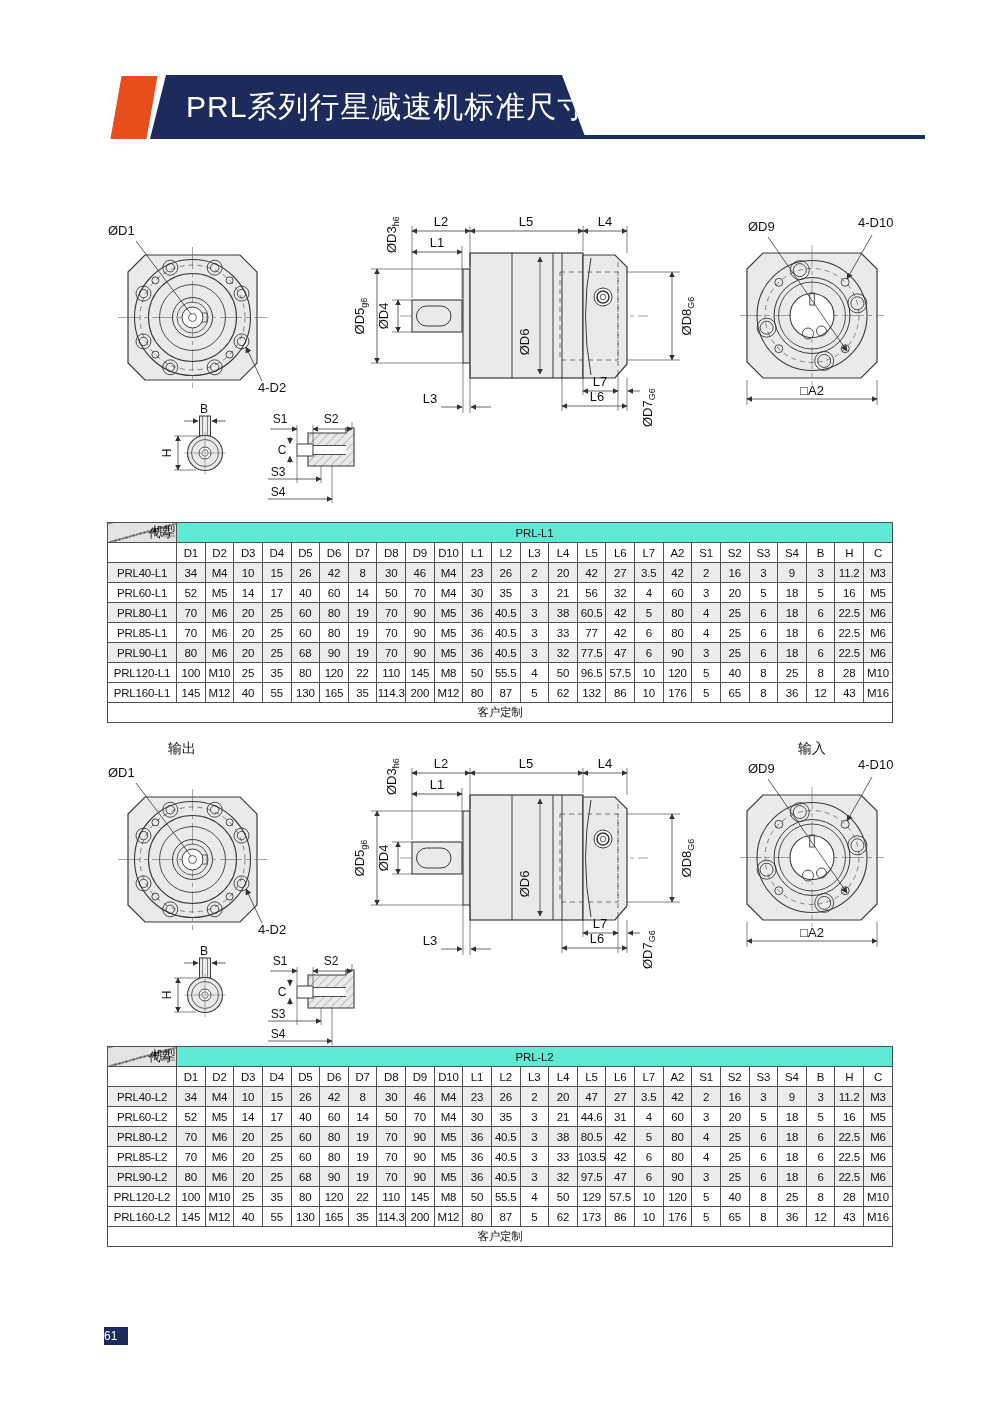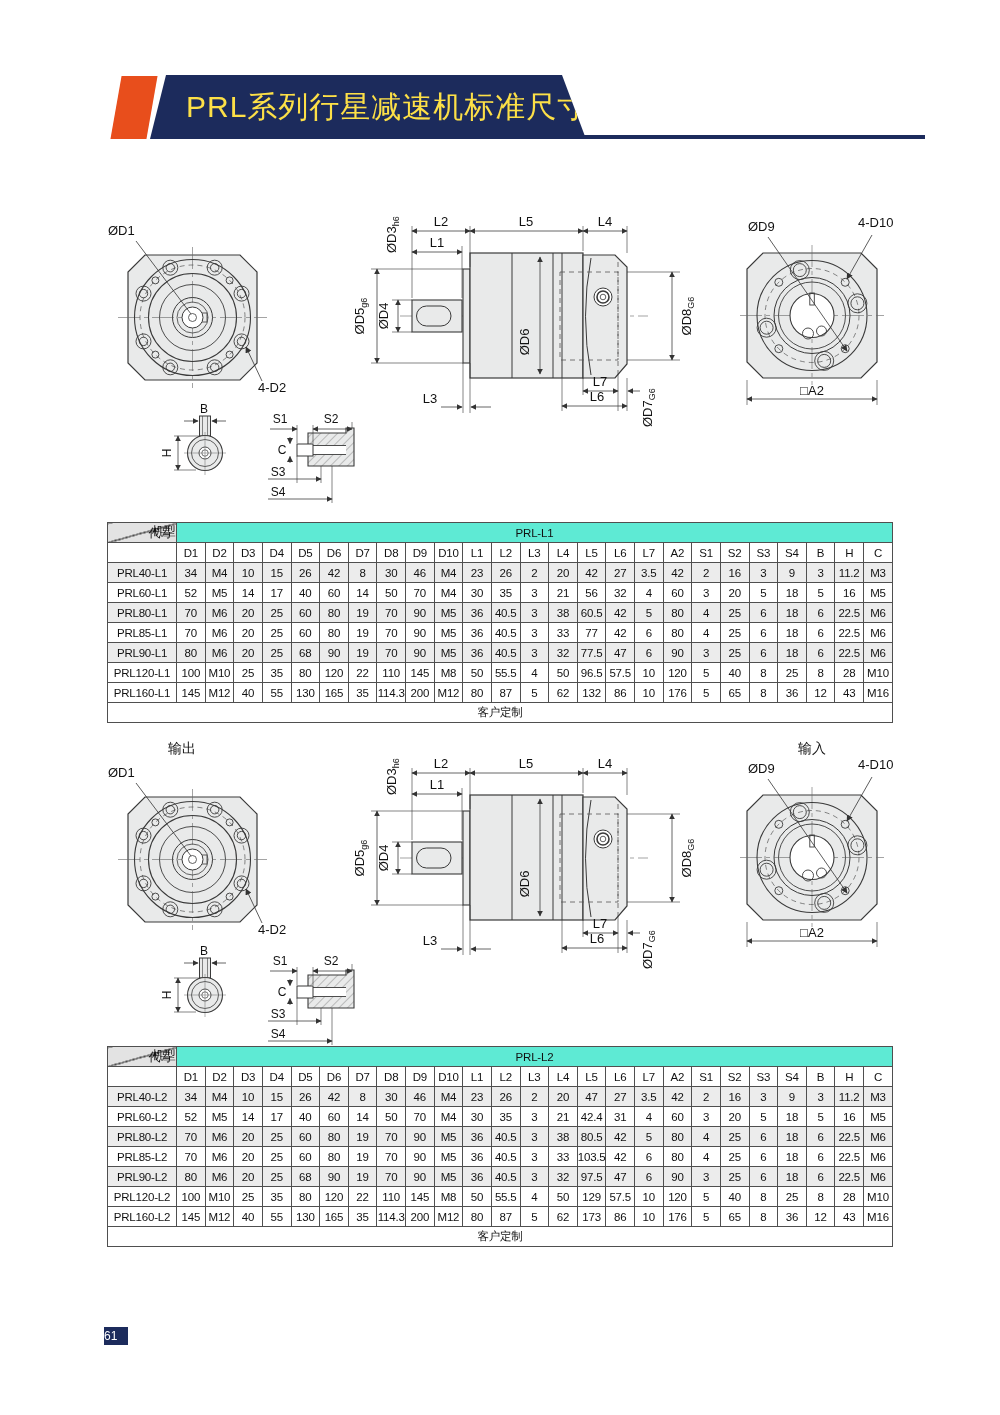--- a/index.html
+++ b/index.html
@@ -4,21 +4,21 @@
 <style>
   html,body{margin:0;padding:0;background:#fff;}
   .page{position:relative;width:1000px;height:1415px;background:#ffffff;overflow:hidden;
         font-family:"Liberation Sans",sans-serif;}
   
   .banner-orange{position:absolute;left:116px;top:76px;width:36px;height:63px;
         background:#e84e1c;transform:skewX(-10deg);}
   .banner-navy{position:absolute;left:150px;top:75px;width:436px;height:64px;
         background:#1c2b5c;clip-path:polygon(16px 0,412px 0,436px 100%,0 100%);}
   .banner-title{position:absolute;left:36px;top:0;height:64px;line-height:64px;
-        color:#fde047;font-size:30px;letter-spacing:1px;white-space:nowrap;}
+        color:#ffffff;font-size:30px;letter-spacing:1px;white-space:nowrap;}
   .banner-line{position:absolute;left:560px;top:135px;width:365px;height:4px;background:#1c2b5c;}
   
   .page-num{position:absolute;left:104px;top:1327px;width:24px;height:18px;background:#1c2b5c;
         color:#fff;font-size:12px;line-height:18px;}
   
   .draw1{position:absolute;left:100px;top:195px;}
   .draw2{position:absolute;left:100px;top:737px;}
   svg text{font-family:"Liberation Sans",sans-serif;fill:#111;}
   
   .tblwrap{position:absolute;left:107px;width:786px;}
@@ -638,21 +638,21 @@
             <td>40</td>
             <td>60</td>
             <td>14</td>
             <td>50</td>
             <td>70</td>
             <td>M4</td>
             <td>30</td>
             <td>35</td>
             <td>3</td>
             <td>21</td>
-            <td>42.4</td>
+            <td>44.6</td>
             <td>31</td>
             <td>4</td>
             <td>60</td>
             <td>3</td>
             <td>20</td>
             <td>5</td>
             <td>18</td>
             <td>5</td>
             <td>16</td>
             <td>M5</td>

